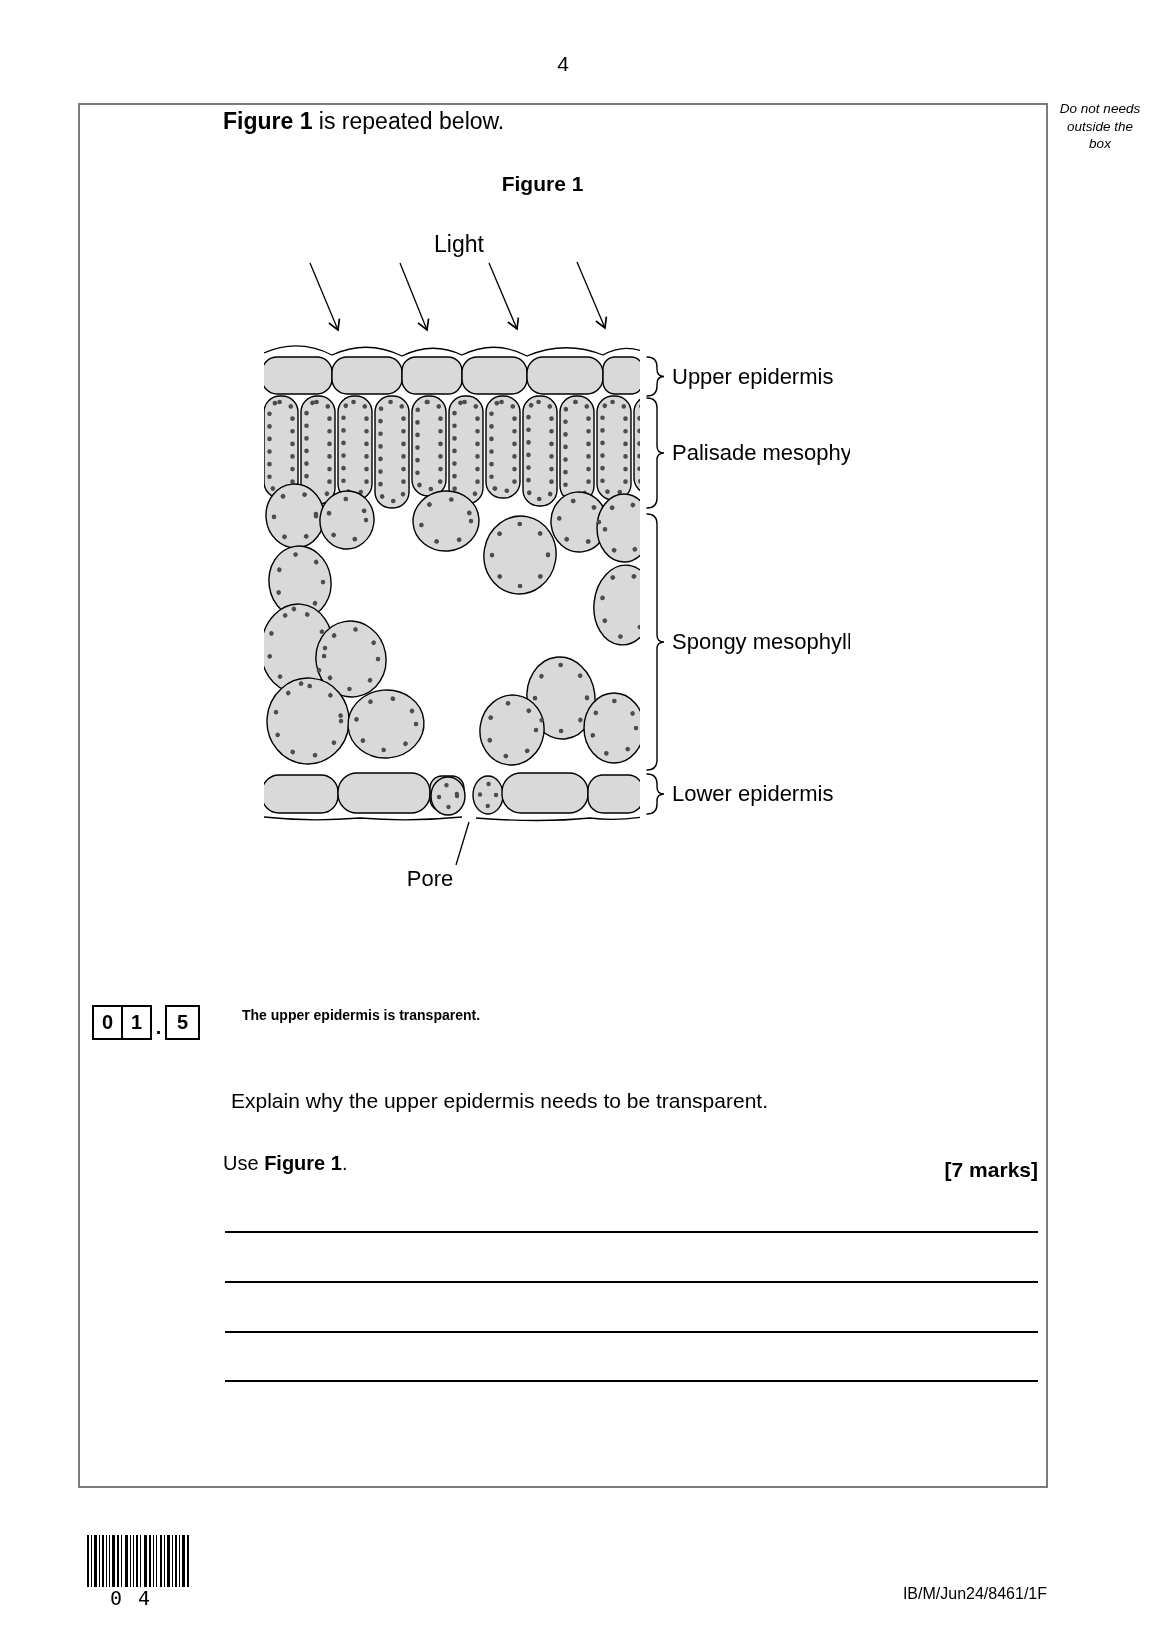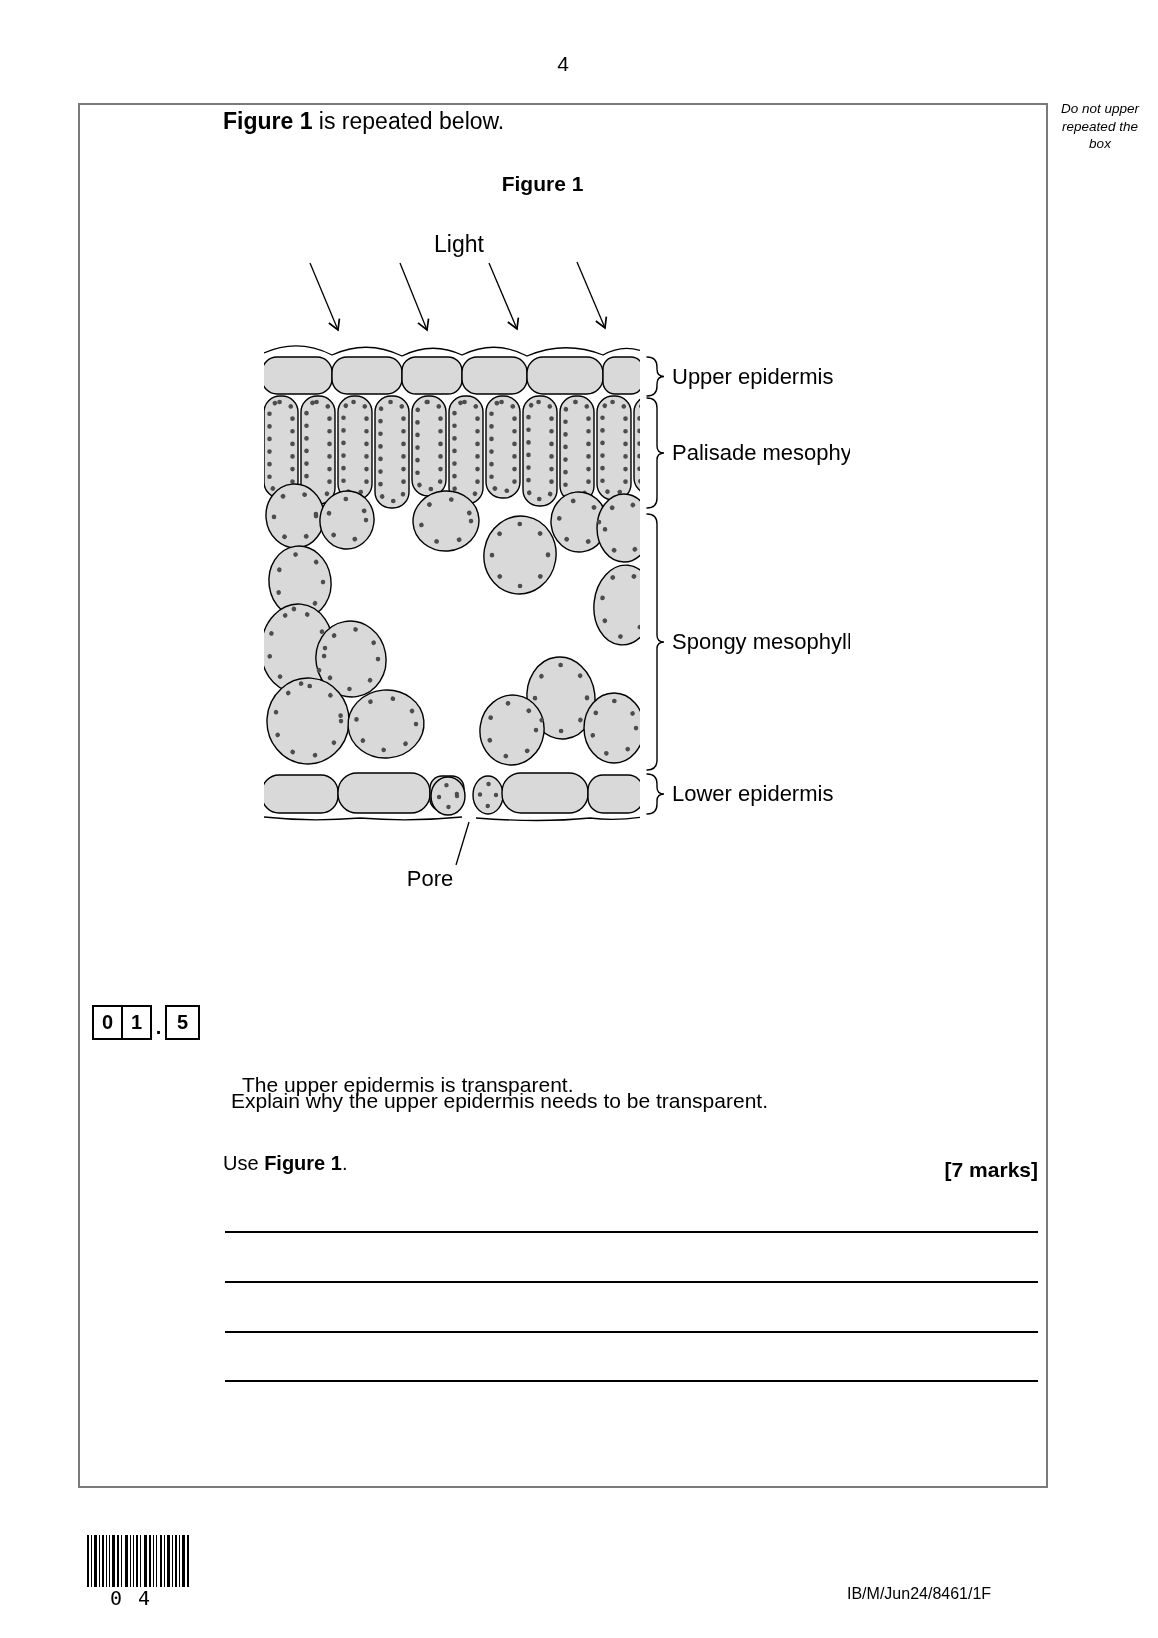--- a/index.html
+++ b/index.html
@@ -20,44 +20,44 @@
     font-style:italic;font-size:13.5px;line-height:1.3;
   }
   .intro-line{position:absolute;left:223px;top:108px;font-size:23px;}
   .figure-title{position:absolute;left:455px;top:172px;width:175px;text-align:center;font-size:21px;font-weight:bold;}
   .q-row{position:absolute;left:92px;top:1005px;display:flex;align-items:flex-start;}
   .q-box{width:31px;height:35px;border:2px solid #000;box-sizing:border-box;
     font-size:20px;font-weight:bold;text-align:center;line-height:31px;background:#fff;}
   .q-box.second{margin-left:-2px;}
   .q-box.sub{width:35px;}
   .q-dot{width:13px;align-self:flex-end;font-size:20px;font-weight:bold;text-align:center;line-height:1;padding-bottom:3px;}
-  .q-text1{position:absolute;left:242px;top:1073px;font-size:21px;}
+  .q-text1{position:absolute;left:242px;top:1007px;font-size:14px;font-weight:bold;}
   .q-text2{position:absolute;left:223px;top:1089px;font-size:21px;margin-left:8px;}
   .q-text3{position:absolute;left:223px;top:1152px;font-size:20px;}
   .q-marks{position:absolute;left:838px;top:1158px;width:200px;text-align:right;font-size:21px;font-weight:bold;}
   .answer-line{position:absolute;left:225px;width:813px;height:0;border-top:2px solid #000;}
   .barcode-wrap{position:absolute;left:87px;top:1535px;}
   .barcode-digits{position:absolute;left:110px;top:1586px;font-family:"DejaVu Sans Mono",monospace;font-size:20px;text-align:center;}
   .barcode-digits span{display:inline-block;}
   .barcode-digits .d2{margin-left:16px;}
-  .doc-ref{position:absolute;left:847px;top:1585px;width:200px;font-size:16px;}
+  .doc-ref{position:absolute;left:847px;top:1585px;width:200px;text-align:right;font-size:16px;}
   svg text{font-family:"Liberation Sans", sans-serif;}
 </style>
 </head>
 <body>
 
 <div class="page">
 
   <div class="page-number">4</div>
 
   <div class="main-box"></div>
 
   <div class="margin-note">
-    <div>Do not upper</div>
-    <div>repeated the</div>
+    <div>Do not needs</div>
+    <div>outside the</div>
     <div>box</div>
   </div>
 
   <div class="intro-line"><b>Figure 1</b><span> is repeated below.</span></div>
 
   <div class="figure-title">Figure 1</div>
 
   <svg style="position:absolute;left:250px;top:210px;" width="600" height="690" viewBox="0 0 600 690">
     <defs>
       <marker id="arrowhead" viewBox="0 0 10 10" refX="8" refY="5" markerWidth="11" markerHeight="11" orient="auto-start-reverse">

